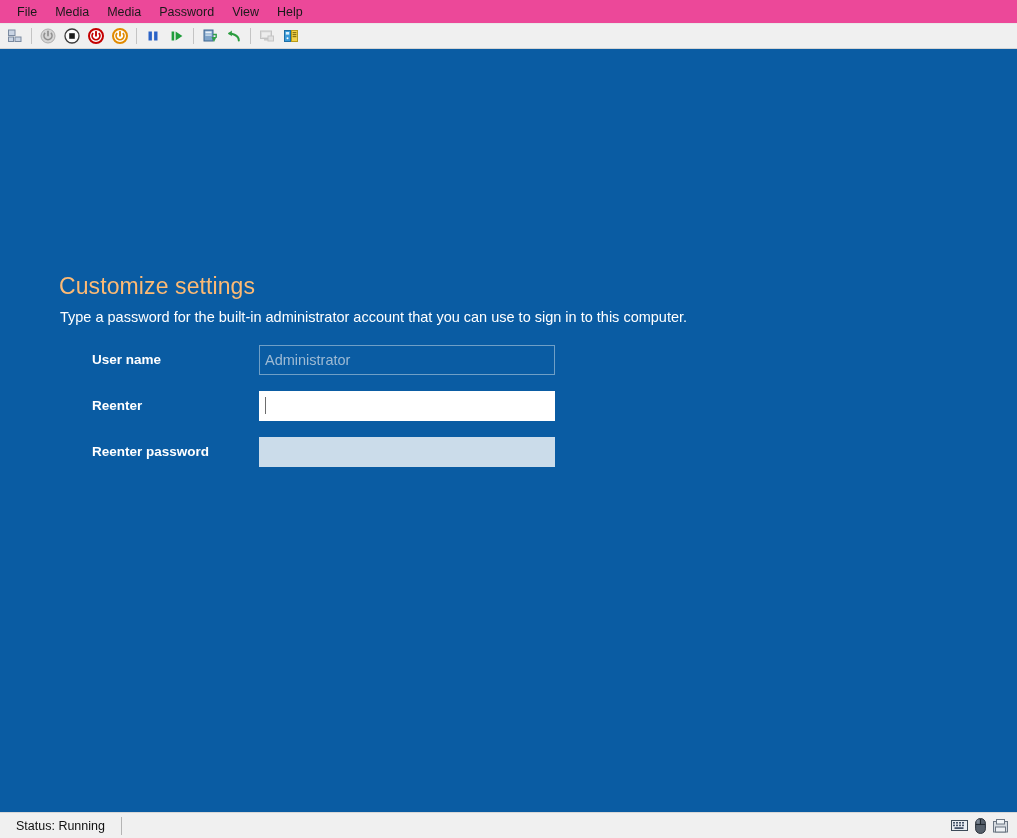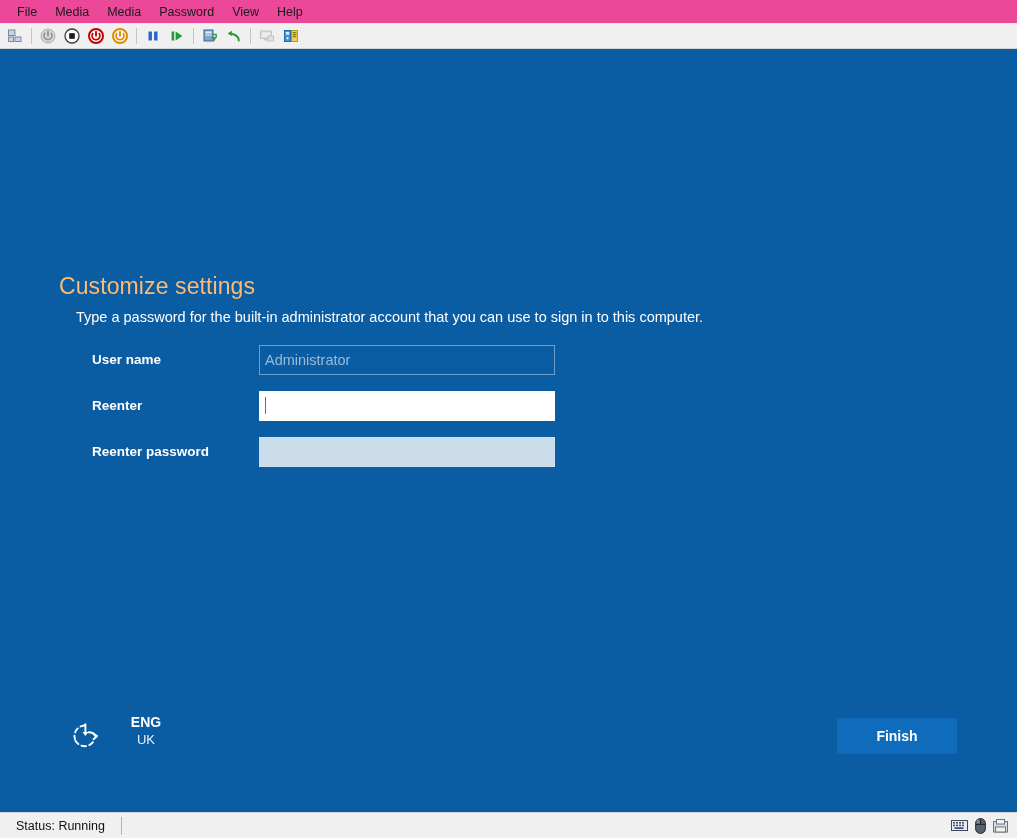--- a/index.html
+++ b/index.html
@@ -85,21 +85,21 @@
     font-size: 23px;
     font-weight: 300;
     color: #fdba74;
     letter-spacing: 0.1px;
     line-height: 42px;
     white-space: nowrap;
     margin-top: 28px;
   }
   .oobe-sub {
     position: absolute;
-    left: 76px;
+    left: 60px;
     top: 258px;
     font-size: 14.5px;
     color: #ffffff;
     line-height: 20px;
     white-space: nowrap;
   }
 
   .form {
     position: absolute;
     left: 60px;
@@ -386,41 +386,20 @@
         <div class="form-field field-focused"><span class="caret"></span></div>
       </div>
 
       <div class="form-row">
         <div class="form-label">Reenter password</div>
         <div class="form-field field-idle"></div>
       </div>
 
     </div>
 
-    <div class="oobe-bottom">
-
-      <div class="ease-access">
-        <svg width="34" height="34" viewBox="0 0 34 34">
-          <path d="M16 6.5 A10.5 10.5 0 0 0 5.9 20" fill="none" stroke="#ffffff" stroke-width="1.9" stroke-linecap="round" stroke-dasharray="4.6 3.4"></path>
-          <path d="M6.4 21.6 A10.5 10.5 0 0 0 24.5 22.4" fill="none" stroke="#ffffff" stroke-width="1.9" stroke-linecap="round" stroke-dasharray="4.6 3.4"></path>
-          <path d="M16.4 5.2 V 15.6" stroke="#ffffff" stroke-width="1.9" stroke-linecap="round"></path>
-          <path d="M13.3 13.0 L16.4 16.6 L19.5 13.0 Z" fill="#ffffff"></path>
-          <path d="M19.6 13.3 A8 8 0 0 1 26.6 17.2" fill="none" stroke="#ffffff" stroke-width="1.9" stroke-linecap="round"></path>
-          <path d="M24.0 14.2 L28.0 17.1 L24.6 20.2" fill="none" stroke="#ffffff" stroke-width="1.9" stroke-linecap="round" stroke-linejoin="round"></path>
-        </svg>
-      </div>
-
-      <div class="lang-ind">
-        <span class="lang-main">ENG</span>
-        <span class="lang-sub">UK</span>
-      </div>
-
-      <div class="finish-btn">Finish</div>
-
-    </div>
 
   </div>
 
   <div class="statusbar">
     <div class="status-text">Status: Running</div>
     <div class="status-sep"></div>
 
     <div class="status-icons">
       <div class="sicon">
         <svg width="17" height="13" viewBox="0 0 17 13">

